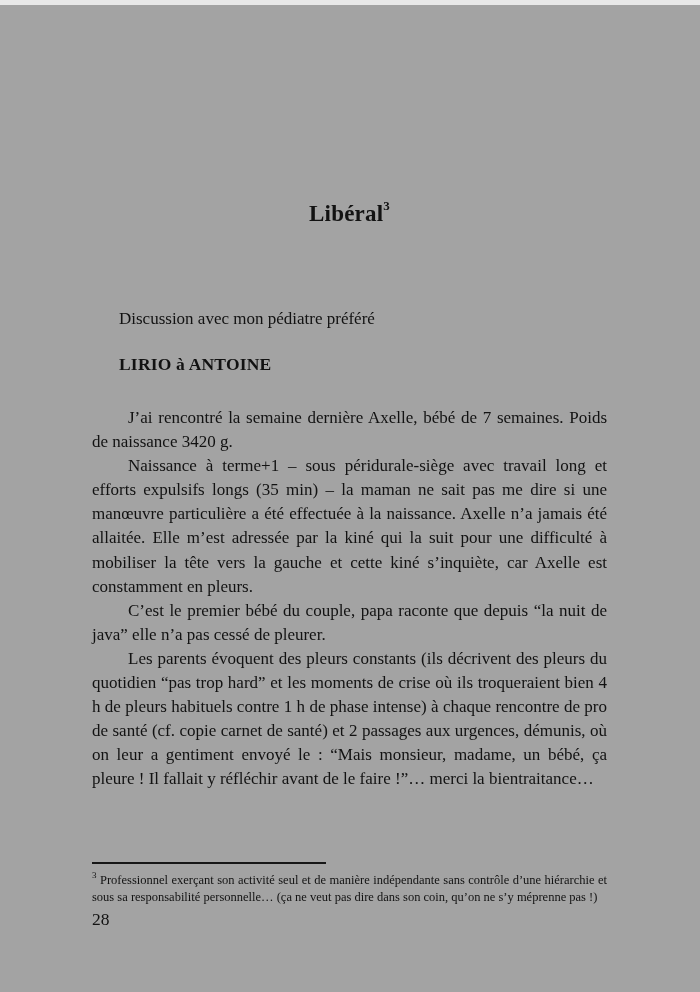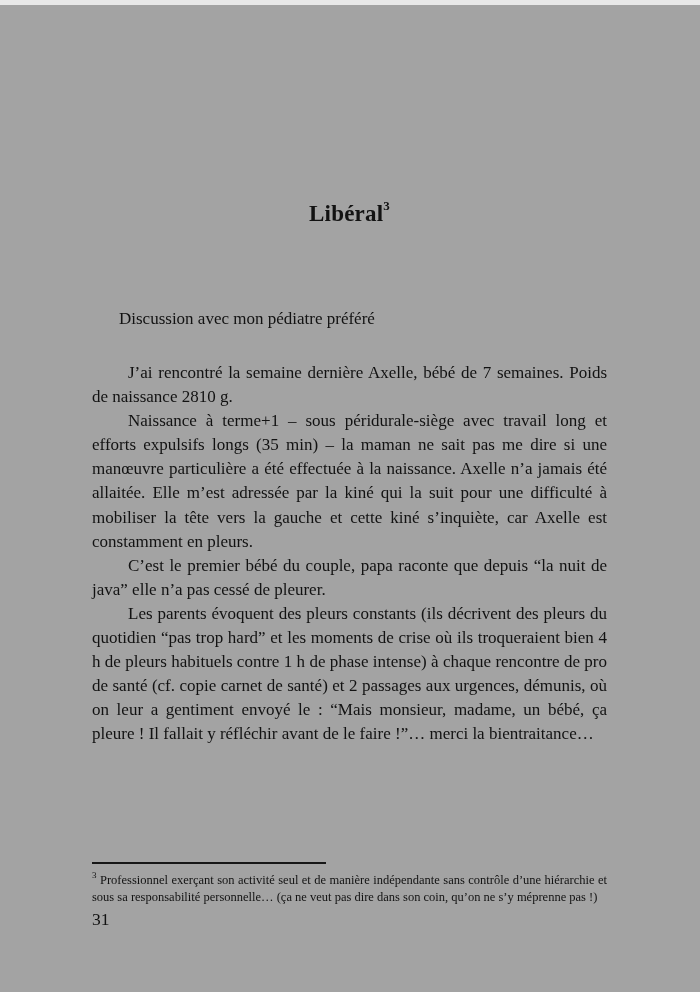--- a/index.html
+++ b/index.html
@@ -93,28 +93,29 @@
 </head>
 <body>
 
 <div class="page">
   <div class="content">
 
     <h1 class="chapter-title"><span>Libéral</span><sup>3</sup></h1>
 
     <p class="subtitle">Discussion avec mon pédiatre préféré</p>
 
+    <p class="section-heading">LIRIO à ANTOINE</p>
 
     <div class="bodytext">
-      <p>J’ai rencontré la semaine dernière Axelle, bébé de 7 semaines. Poids de naissance 2810 g.</p>
+      <p>J’ai rencontré la semaine dernière Axelle, bébé de 7 semaines. Poids de naissance 3420 g.</p>
       <p>Naissance à terme+1 – sous péridurale-siège avec travail long et efforts expulsifs longs (35 min) – la maman ne sait pas me dire si une manœuvre particulière a été effectuée à la naissance. Axelle n’a jamais été allaitée. Elle m’est adressée par la kiné qui la suit pour une difficulté à mobiliser la tête vers la gauche et cette kiné s’inquiète, car Axelle est constamment en pleurs.</p>
       <p>C’est le premier bébé du couple, papa raconte que depuis “la nuit de java” elle n’a pas cessé de pleurer.</p>
       <p>Les parents évoquent des pleurs constants (ils décrivent des pleurs du quotidien “pas trop hard” et les moments de crise où ils troqueraient bien 4 h de pleurs habituels contre 1 h de phase intense) à chaque rencontre de pro de santé (cf. copie carnet de santé) et 2 passages aux urgences, démunis, où on leur a gentiment envoyé le&nbsp;: “Mais monsieur, madame, un bébé, ça pleure&nbsp;! Il fallait y réfléchir avant de le faire&nbsp;!”… merci la bientraitance…</p>
     </div>
 
   </div>
 
   <div class="footer">
     <div class="footnote-rule"></div>
     <p class="footnote"><sup>3</sup> <span>Professionnel exerçant son activité seul et de manière indépendante sans contrôle d’une hiérarchie et sous sa responsabilité personnelle… (ça ne veut pas dire dans son coin, qu’on ne s’y méprenne pas&nbsp;!)</span></p>
-    <div class="page-number">31</div>
+    <div class="page-number">28</div>
   </div>
 </div>
 
 </body></html>

